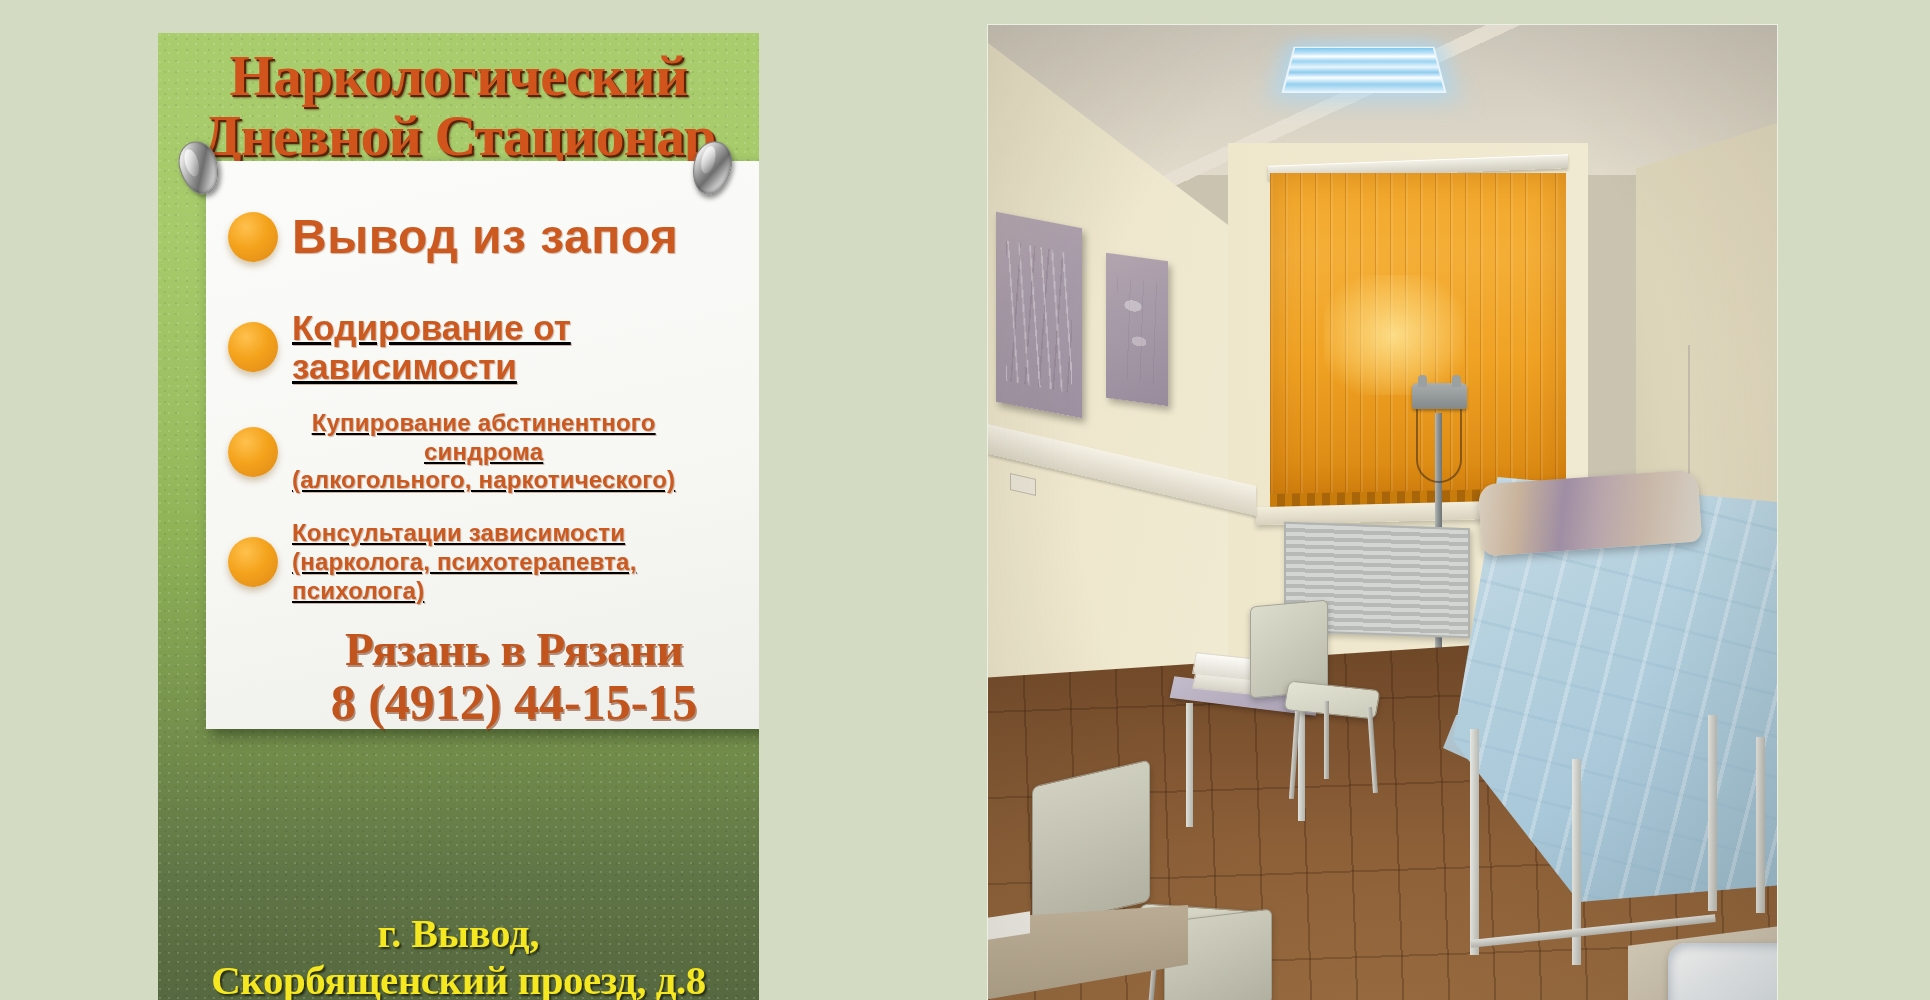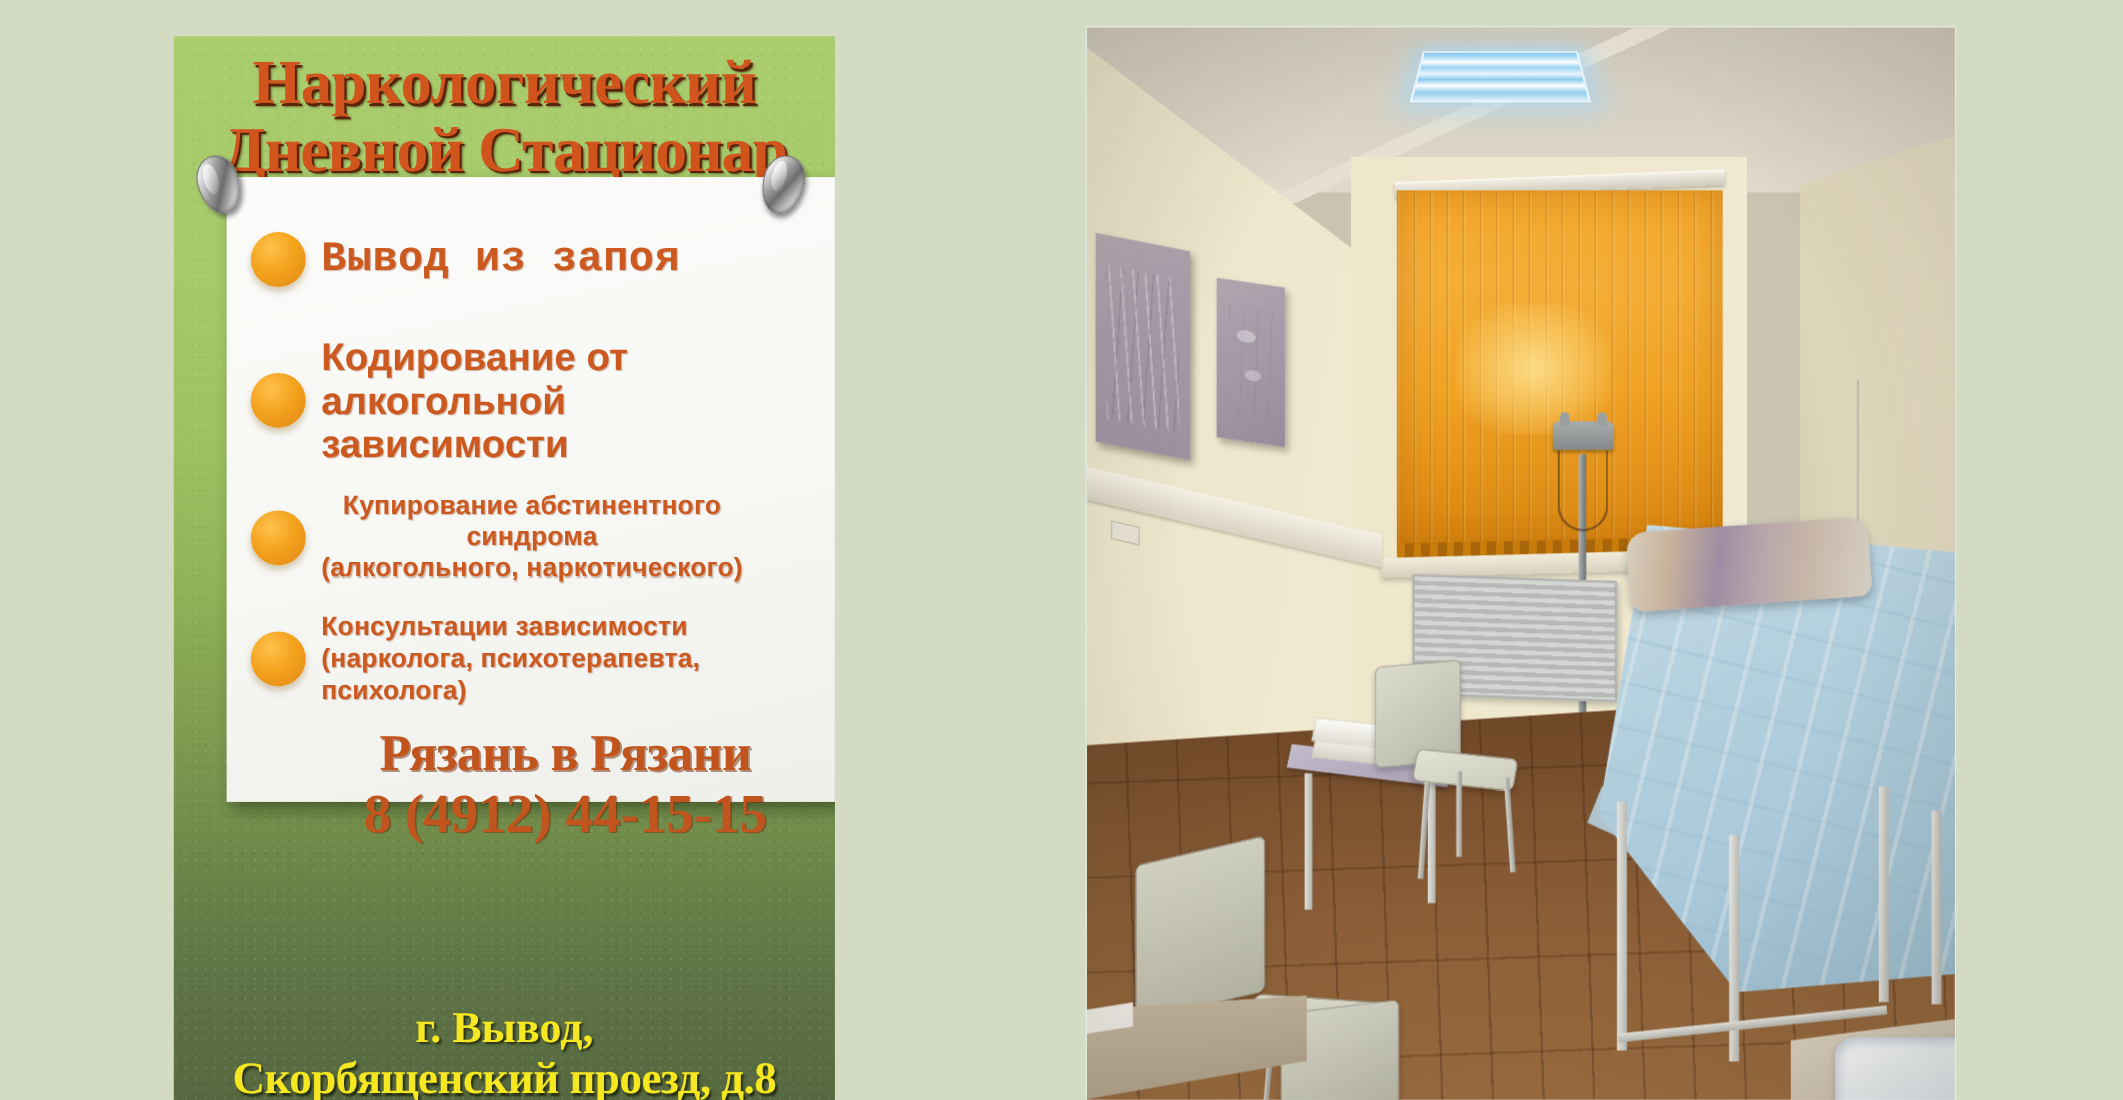--- a/index.html
+++ b/index.html
@@ -68,35 +68,35 @@
   #card {
     position:absolute; left:48px; top:128px;
     width:620px; height:568px;
     background:linear-gradient(168deg,#fbfbf9 0%,#f7f7f4 55%,#eeeeea 100%);
     box-shadow:5px 7px 13px rgba(20,30,10,.45);
     z-index:4;
     padding:36px 18px 10px 14px;
   }
 
   .bullet-row { display:flex; align-items:center; }
-  .bullet-row + .bullet-row { margin-top:4px; }
+  .bullet-row + .bullet-row { margin-top:4px;text-decoration:underline; }
   .dot {
     flex:0 0 auto;
     width:50px; height:50px; border-radius:50%;
     background:radial-gradient(circle at 36% 30%, #ffc14e 0%, #f4a31c 45%, #e8941a 75%, #d9860f 100%);
     box-shadow:0 4px 7px rgba(120,80,0,.30);
     margin-right:14px; margin-left:8px;
   }
   .btxt {
     color:#cc5a20;
     font-family:"Liberation Sans", sans-serif;
     font-weight:bold;
     text-shadow:1px 1px 1px rgba(120,55,15,.35);
   }
-  .b1 .btxt { font-size:38px; letter-spacing:0.5px; line-height:1.1;font-family:Liberation Mono, monospace; }
+  .b1 .btxt { font-size:48px; letter-spacing:0.5px; line-height:1.1; }
   .b2 .btxt { font-size:35px; line-height:1.13; }
   .b3 .btxt, .b4 .btxt { font-size:24px; line-height:1.2; letter-spacing:0.2px; }
 
   .row-1 { margin-top:14px; margin-bottom:44px; }
   .row-2 { margin-bottom:22px; }
   .row-3 { margin-bottom:24px;text-align:center; }
 
   .phone-block {
     text-align:center;
     font-family:"Liberation Serif", serif;
@@ -433,21 +433,20 @@
 
       <div class="bullet-row b1 row-1">
         <div class="dot"></div>
         <div class="btxt">Вывод из запоя</div>
       </div>
 
       <div class="bullet-row b2 row-2">
         <div class="dot"></div>
         <div class="btxt">
           <div>Кодирование от</div>
-          <div>алкогольной</div>
           <div>зависимости</div>
         </div>
       </div>
 
       <div class="bullet-row b3 row-3">
         <div class="dot"></div>
         <div class="btxt">
           <div>Купирование абстинентного</div>
           <div>синдрома</div>
           <div>(алкогольного, наркотического)</div>

